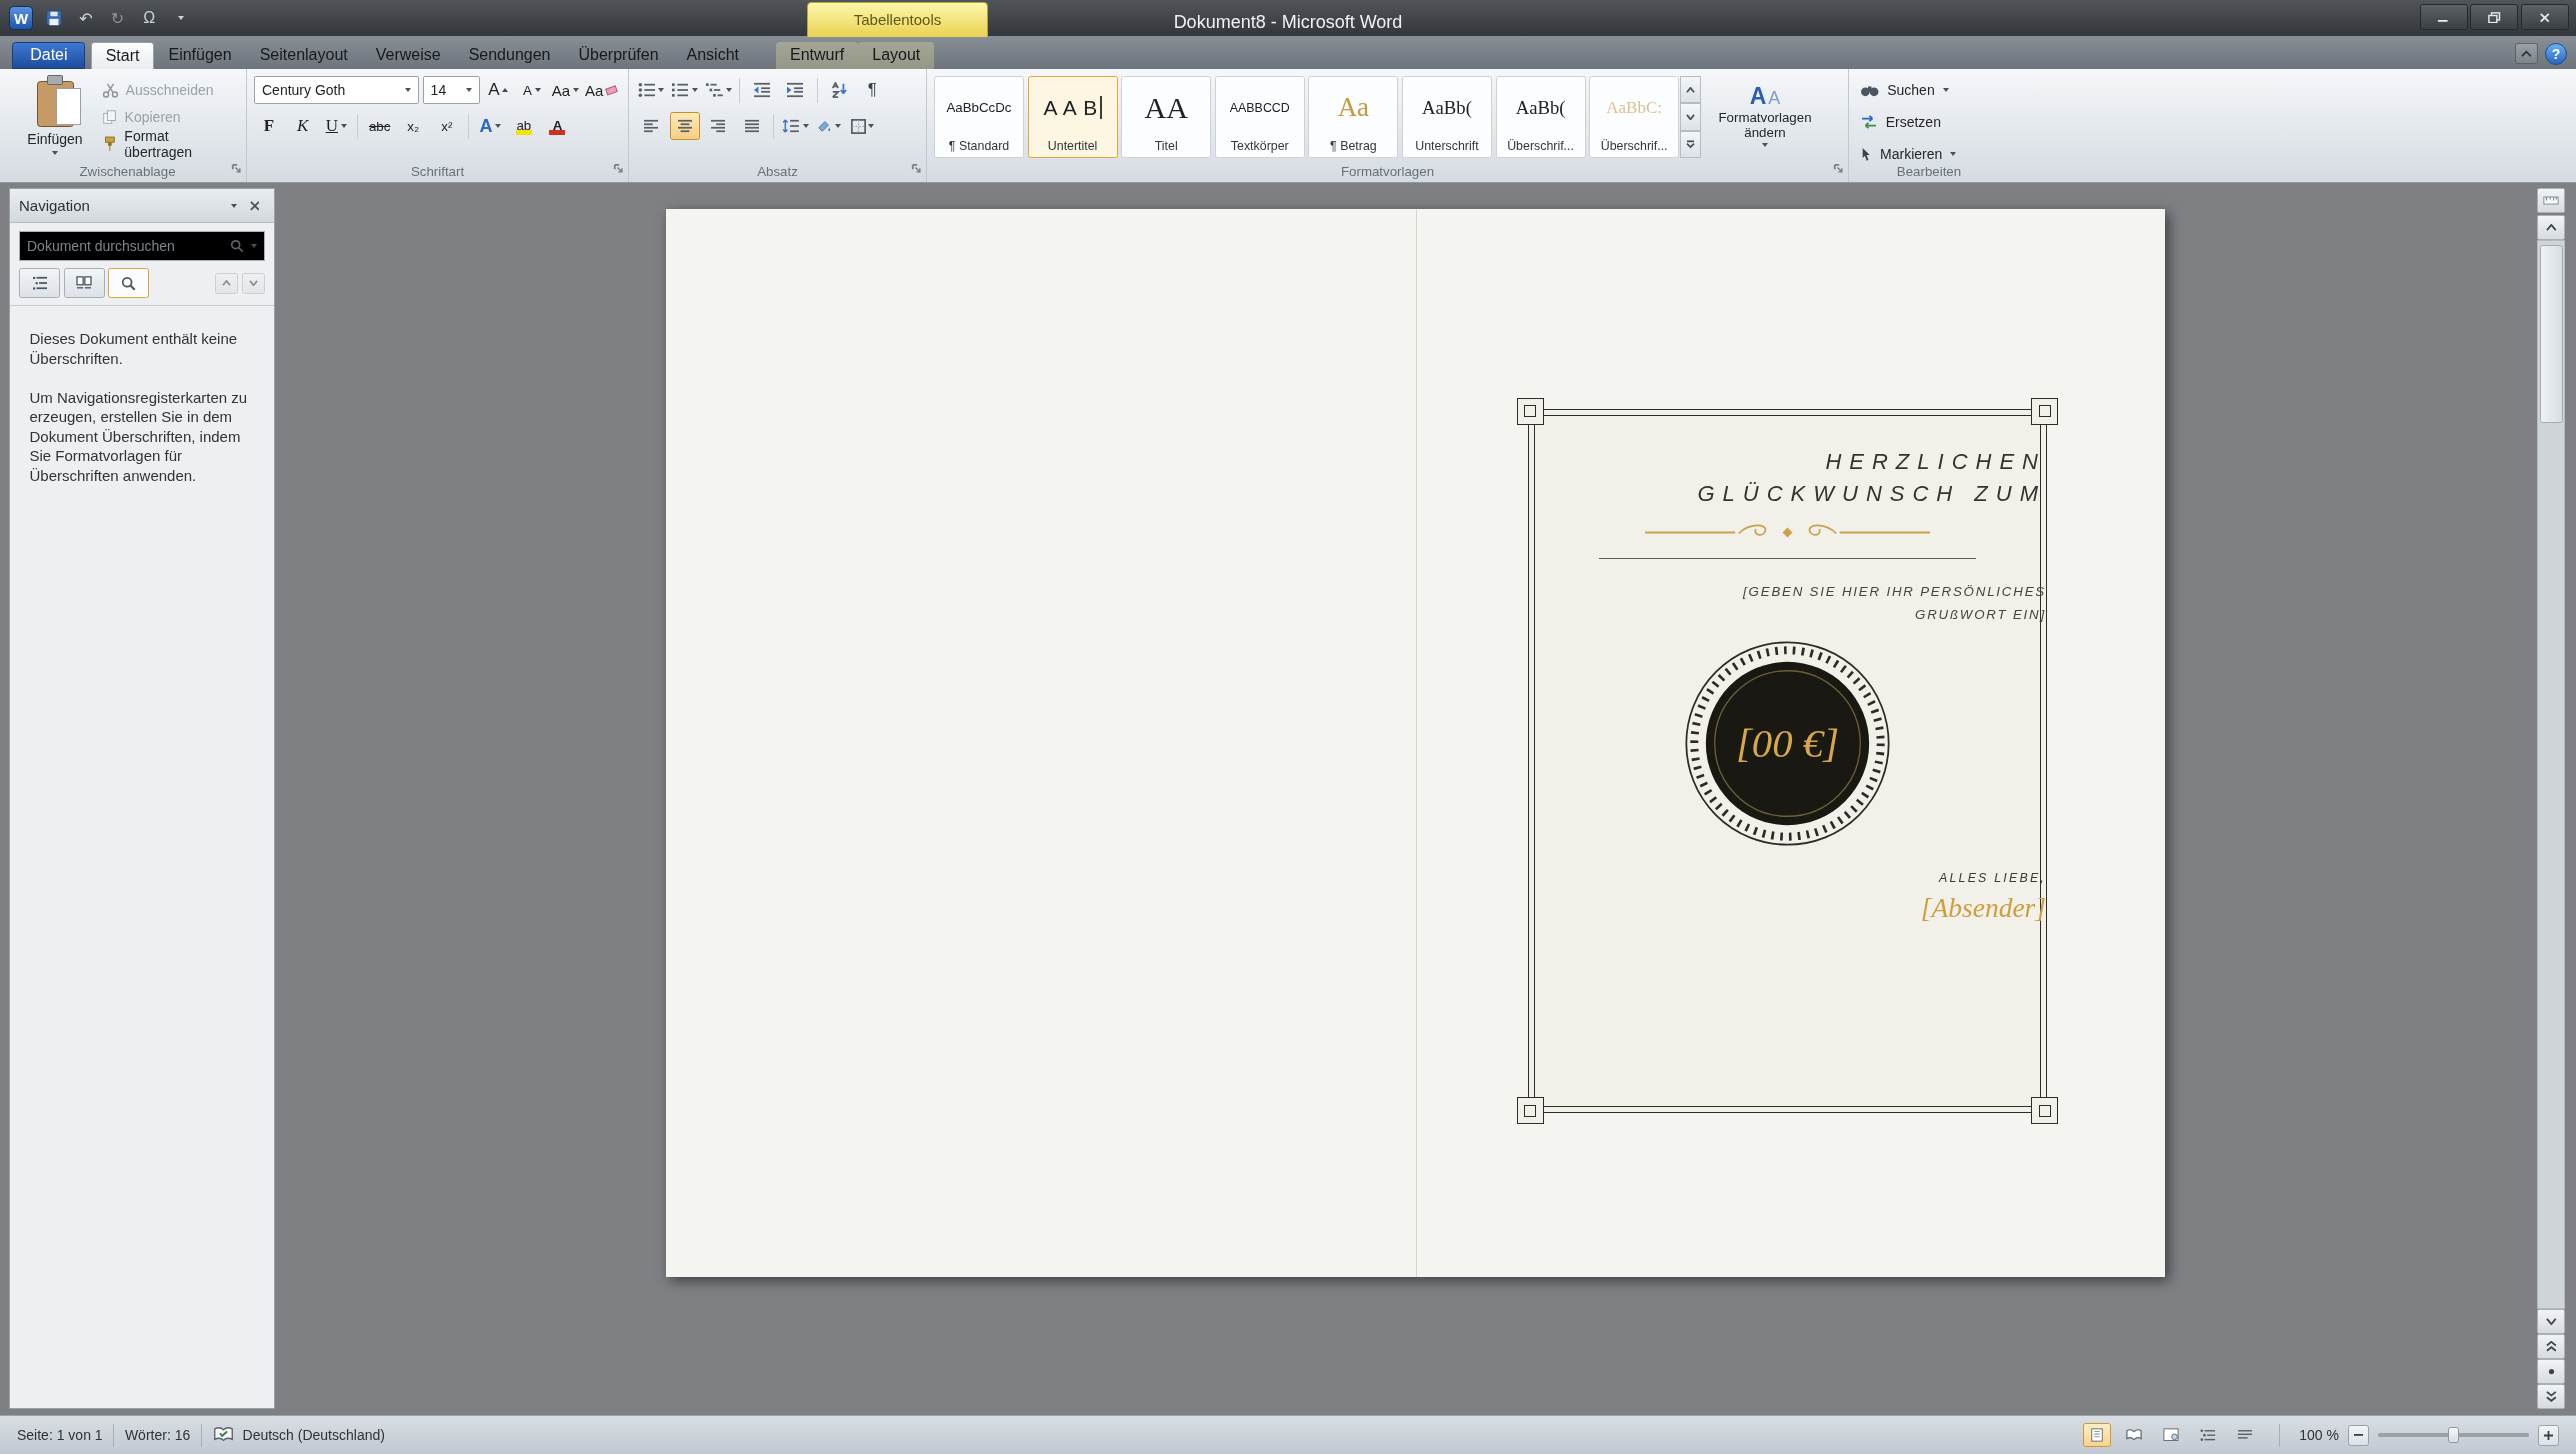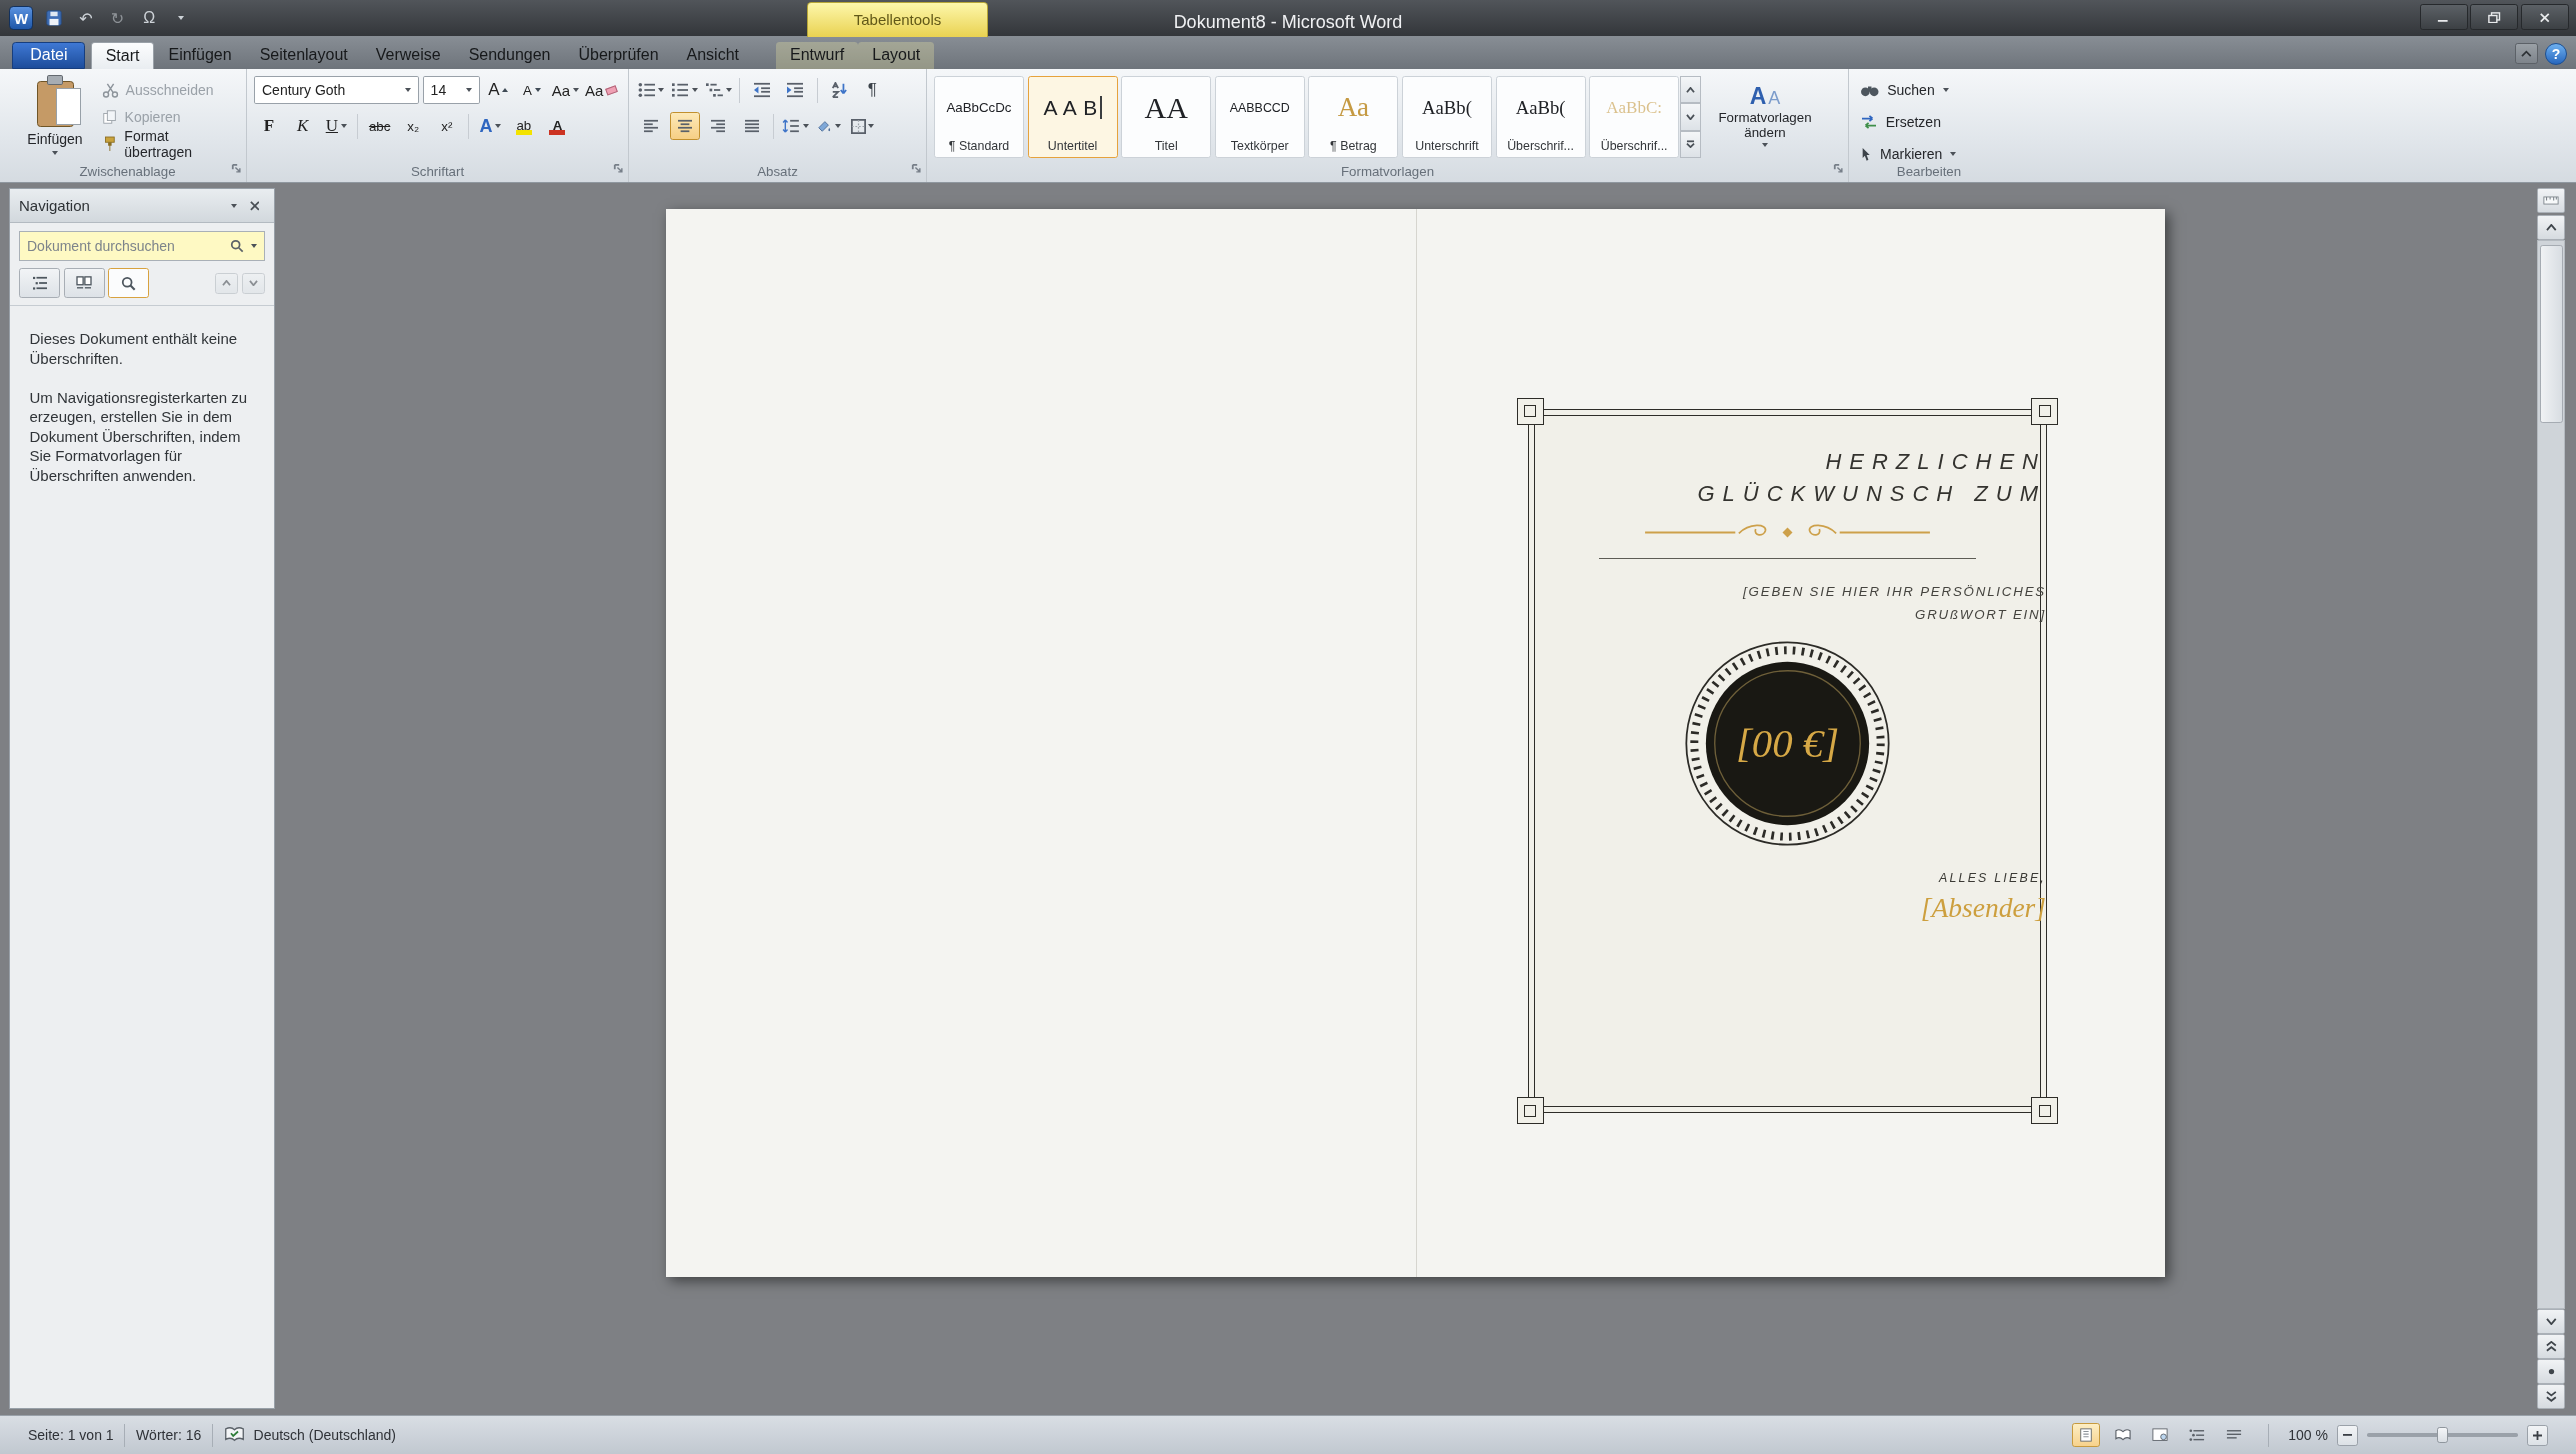--- a/index.html
+++ b/index.html
@@ -119,21 +119,21 @@
   .workspace { position:absolute; top:183px; bottom:39px; left:0; right:0; background:#7e8084; }
 
   
   .navpane { position:absolute; left:9px; top:5.3px; width:266px; height:1221px;
     background:#edeff1; border:0.9px solid #98a0a8; }
   .nav-header { height:34px; background:linear-gradient(#e9edf0,#d2d8dd); border-bottom:0.9px solid #b3bac1;
     display:flex; align-items:center; padding:0 9px; font-size:15px; color:#2e3236; }
   .nav-header .sp { flex:1; }
   .nav-hbtn { width:21px; height:19.5px; display:flex; align-items:center; justify-content:center; }
   .nav-search-wrap { padding:8px 9px 5.3px 9px; }
-  .nav-search { height:30px; background:#fef9c3; border:0.9px solid #a9b0b7; display:flex; align-items:center;
+  .nav-search { height:30px; background:#000000; border:0.9px solid #a9b0b7; display:flex; align-items:center;
     padding:0 7px; gap:7px; }
   .nav-search-text { flex:1; font-size:14px; color:#7d848b; white-space:nowrap; overflow:hidden; }
   .nav-tabs { display:flex; align-items:center; padding:1.8px 9px 7px 9px; gap:3.6px;
     border-bottom:0.9px solid #c6ccd2; }
   .nav-tab { width:41px; height:30px; border:0.9px solid #a8aeb5; border-radius:2.7px;
     background:linear-gradient(#f2f4f6,#dde2e7); display:flex; align-items:center; justify-content:center; }
   .nav-tab.active { background:#fbfcfd; border:0.9px solid #d8a23f; }
   .nav-arrows { margin-left:auto; display:flex; gap:3.6px; }
   .nav-abtn { width:23px; height:21px; border:0.9px solid #b4bac0; border-radius:2.7px;
     background:linear-gradient(#eef1f3,#dce1e6); display:flex; align-items:center; justify-content:center; opacity:.6; }
@@ -171,21 +171,21 @@
     flex-direction:column; }
   .sbtn { height:25px; border:0.9px solid #aab0b7; background:linear-gradient(#f1f3f5,#d6dbe0);
     display:flex; align-items:center; justify-content:center; border-radius:1.8px; }
   .strack { flex:1; background:#cfd4d9; border:0.9px solid #b4bac0; position:relative; }
   .sthumb { position:absolute; left:1.8px; right:1.8px; top:3.6px; height:178px;
     background:linear-gradient(90deg,#f0f2f4,#d8dde2); border:0.9px solid #a5abb2; border-radius:2.7px; }
 
   
   .statusbar { position:absolute; left:0; right:0; bottom:0; height:39px;
     background:linear-gradient(#d9dee4,#c1c8d0); border-top:0.9px solid #99a1a9;
-    display:flex; align-items:center; padding:0 28px; font-size:14px; color:#2f3237; z-index:30; }
+    display:flex; align-items:center; padding:0 17px; font-size:14px; color:#2f3237; z-index:30; }
   .ssep { width:0.9px; height:23px; background:#a7aeb6; margin:0 10.7px; }
   .sb-right { margin-left:auto; display:flex; align-items:center; gap:9px; }
   .viewbtn { width:28px; height:24px; border:0.9px solid transparent; border-radius:2.7px;
     display:flex; align-items:center; justify-content:center; }
   .viewbtn.active { background:linear-gradient(#fdeec4,#f7d28c); border:0.9px solid #c79a3e; }
   .zoombtn { width:21px; height:21px; border:0.9px solid #9aa1a9; border-radius:2.7px;
     background:linear-gradient(#f2f4f6,#dce1e6); display:flex; align-items:center; justify-content:center;
     font-size:15px; color:#3a3f45; }
   .zoomtrack { width:151px; height:3.6px; background:#9aa1a9; position:relative; border-radius:1.8px; }
   .zoomtick { position:absolute; left:50%; top:-3.6px; width:0.9px; height:10.7px; background:#7f868d; }

